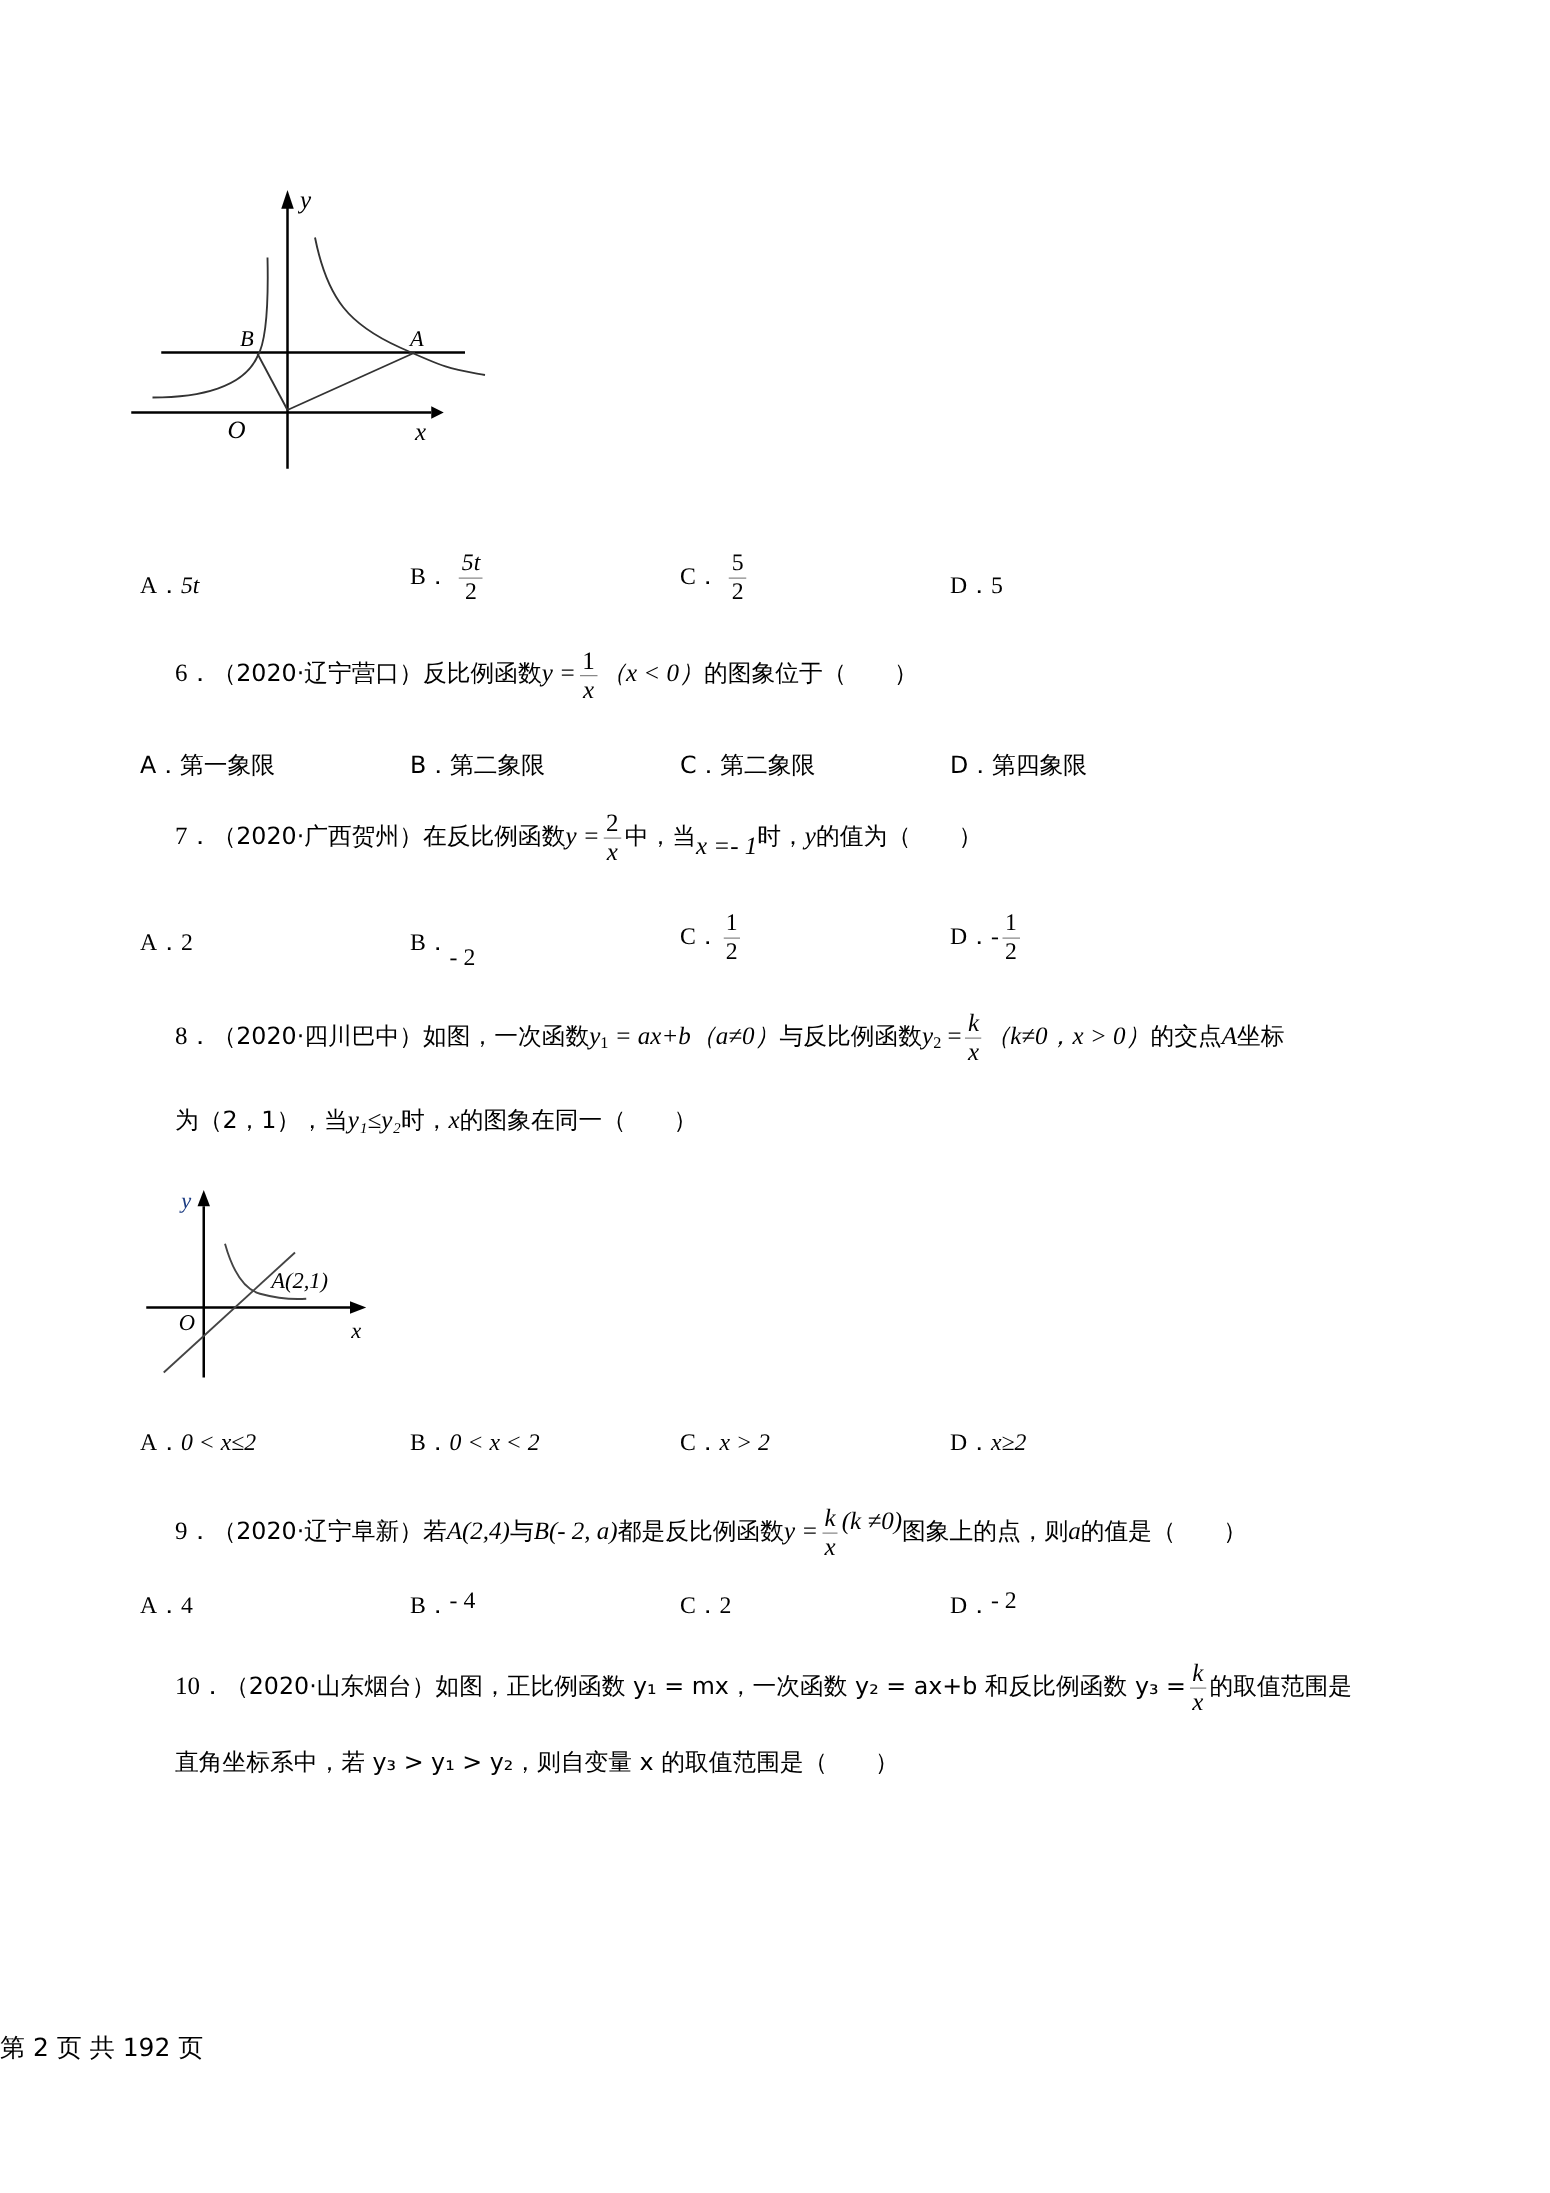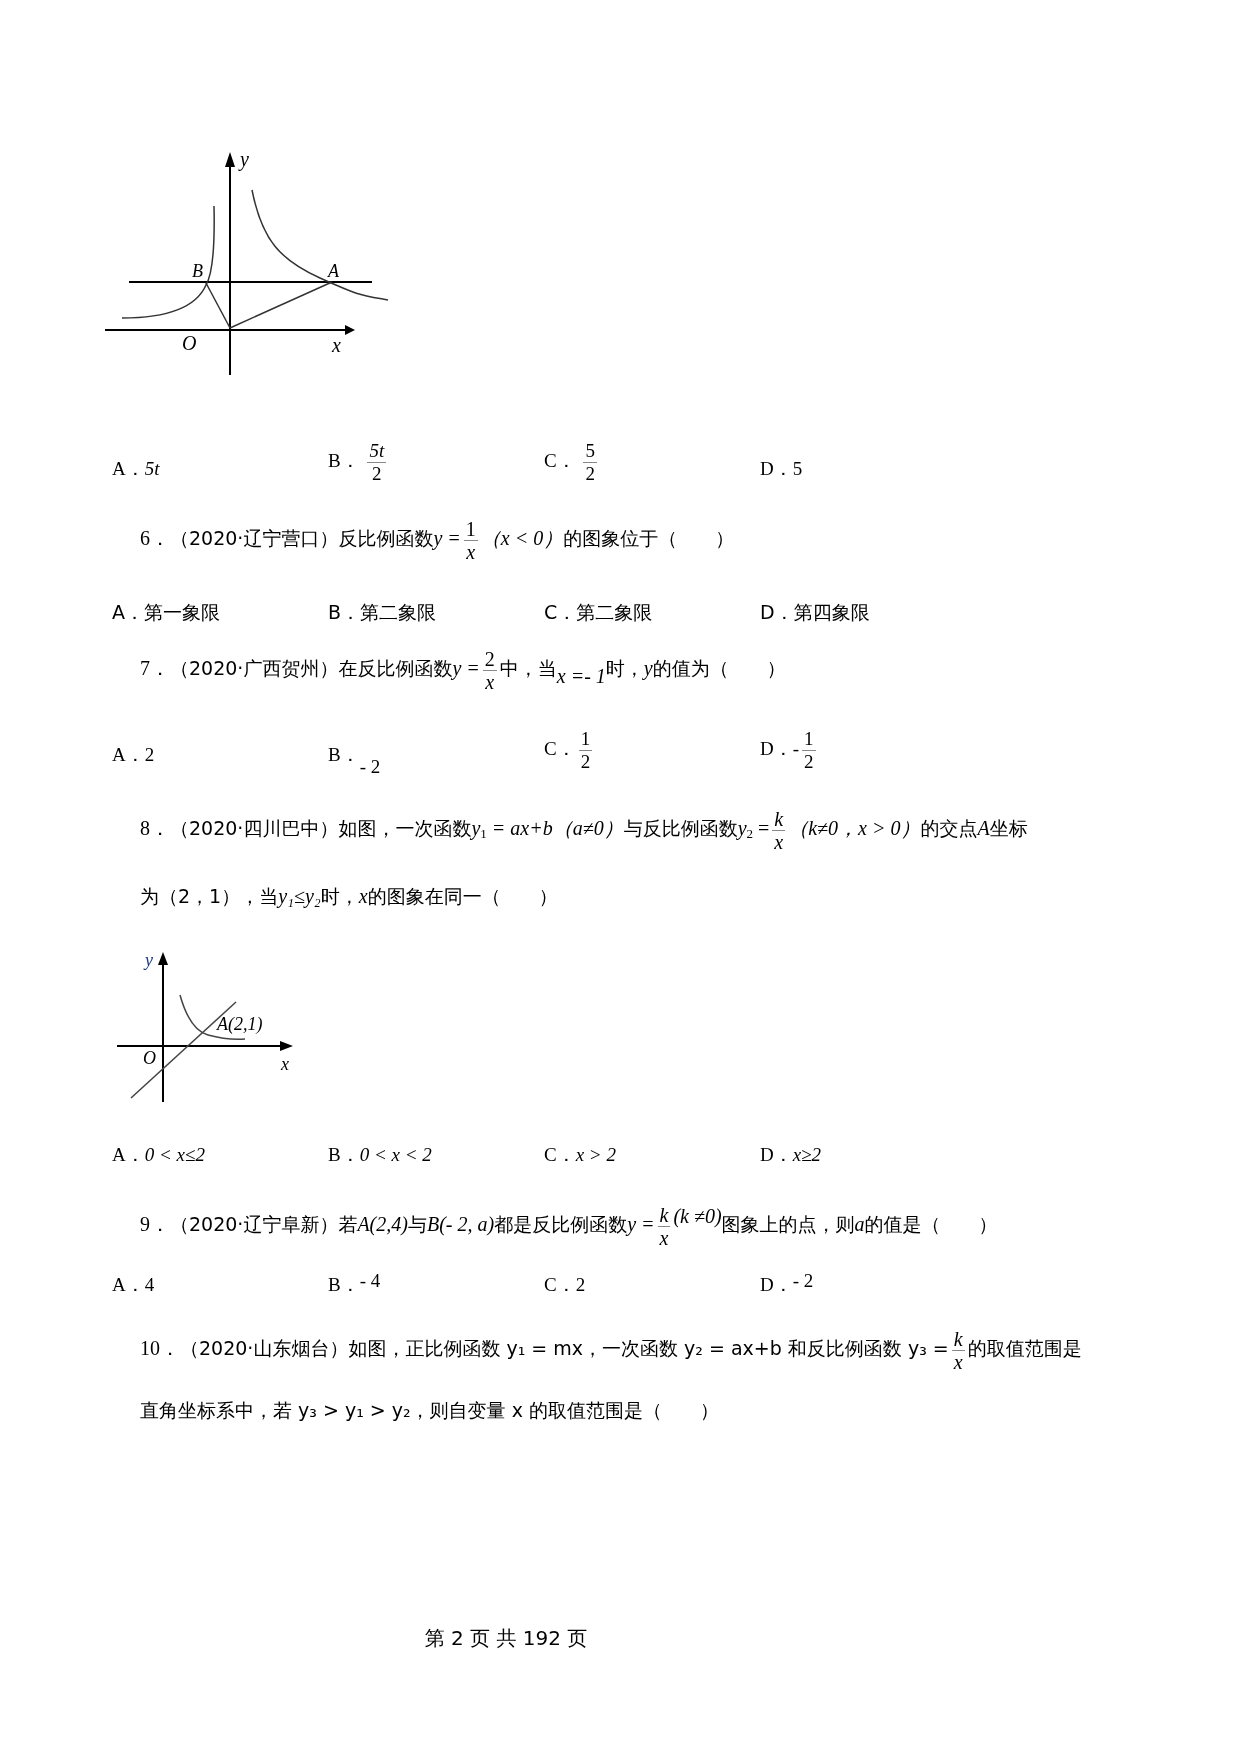--- a/index.html
+++ b/index.html
@@ -7,21 +7,21 @@
          font-family: "Liberation Serif", "DejaVu Serif", serif; color: #000; }
   .abs { position: absolute; }
   .line { position: absolute; left: 112px; font-size: 20px; white-space: nowrap; line-height: 24px; margin-left: 28px; }
   .opt { position: absolute; font-size: 19px; white-space: nowrap; line-height: 24px; }
   .cjk { font-family: "DejaVu Sans", "Liberation Sans", sans-serif; font-size: 19px; }
   i, .it { font-style: italic; }
   .frac { display: inline-flex; flex-direction: column; align-items: center; vertical-align: middle; line-height: 22px; margin: 0 3px; }
   .frac .num { border-bottom: 1.5px solid #888; padding: 0 2px; }
   .frac .den { padding: 0 2px; }
   .sub { font-size: 13px; vertical-align: -3px; }
-  .footer { position: absolute; top: 1625px; left: 0; width: 1012px; text-align: center;
+  .footer { position: absolute; top: 1625px; left: 0; width: 1012px; text-align: left;
             font-family: "DejaVu Sans", sans-serif; font-size: 20px; }
   svg text { font-family: "Liberation Serif", serif; font-style: italic; }
 </style>
 </head>
 <body>
 
 <svg class="abs" style="left:100px;top:140px" width="290" height="280" viewBox="0 0 290 280">
 
   <line x1="5" y1="190" x2="245" y2="190" stroke="#000" stroke-width="2"></line>
   <polygon points="245,185 255,190 245,195" fill="#000"></polygon>

